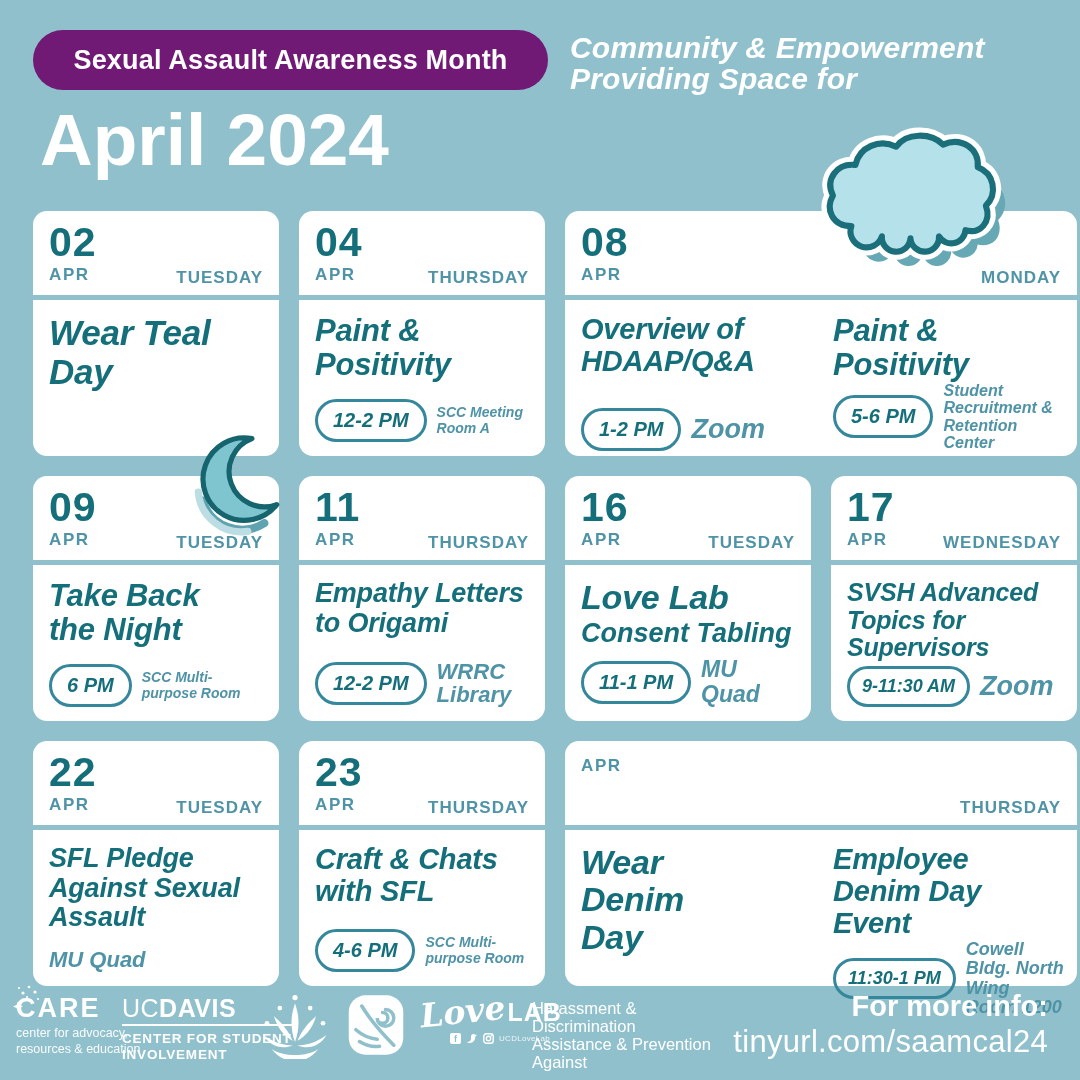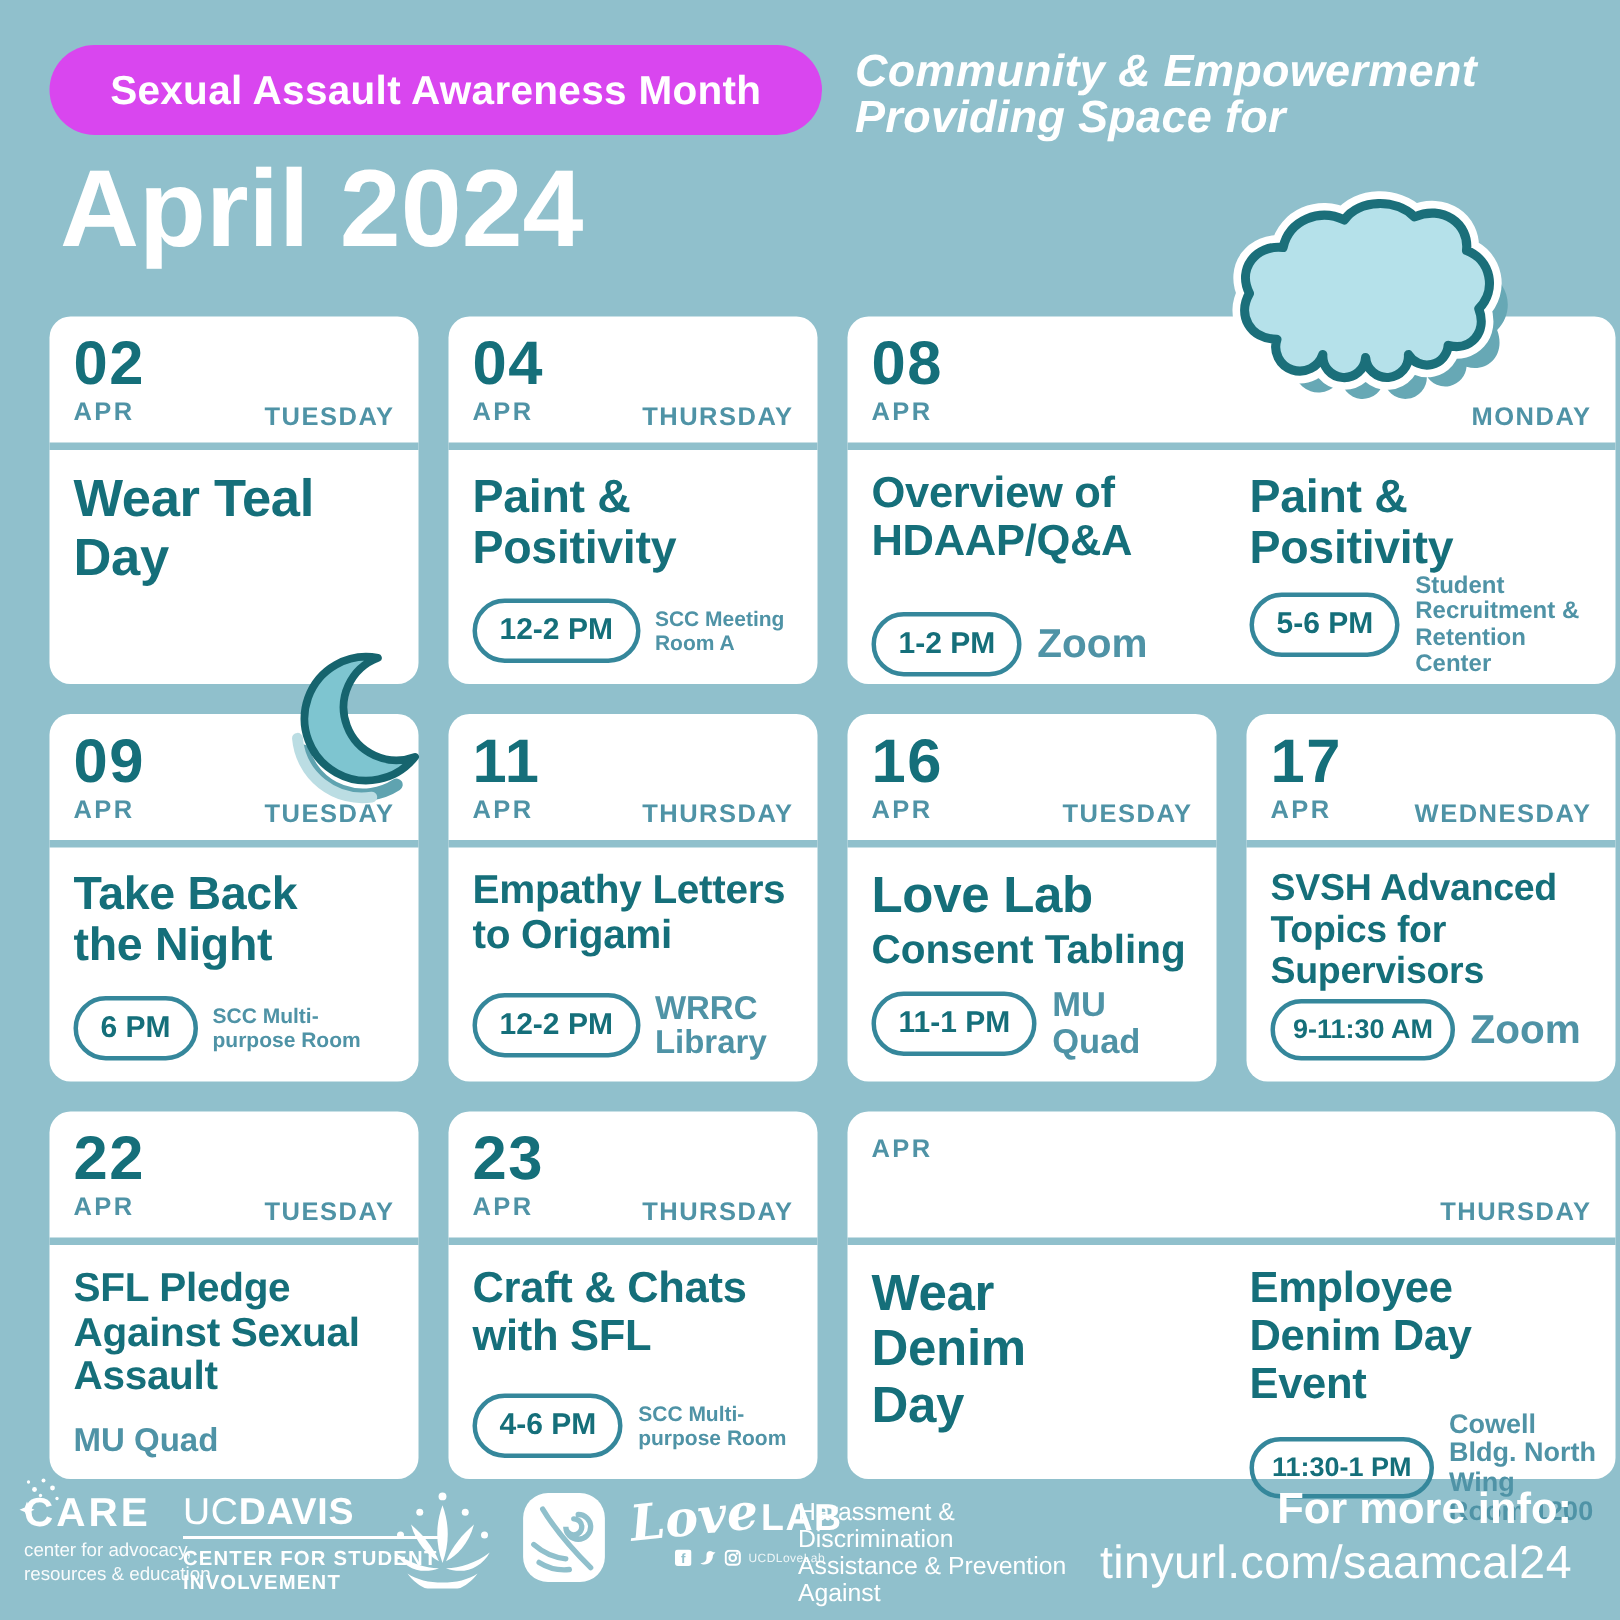--- a/index.html
+++ b/index.html
@@ -1,39 +1,39 @@
 <!DOCTYPE html>
 <html><head>
 <meta charset="utf-8">
 <style>
   html,body{margin:0;padding:0;background:#90c0cc;}
   .poster{position:relative;width:1080px;height:1080px;background:#90c0cc;overflow:hidden;
           font-family:"Liberation Sans",sans-serif;}
 
   
-  .badge{position:absolute;left:33px;top:30px;width:515px;height:60px;background:#d946ef;
+  .badge{position:absolute;left:33px;top:30px;width:515px;height:60px;background:#701a75;
          border-radius:32px;display:flex;align-items:center;justify-content:center;}
   .badge span{color:#ffffff;font-size:27px;font-weight:700;letter-spacing:.2px;}
   .tagline{position:absolute;left:570px;top:32px;color:#ffffff;font-style:italic;
            font-weight:700;font-size:30px;line-height:1.04;letter-spacing:.2px;}
   .month-title{position:absolute;left:40px;top:98px;color:#ffffff;font-size:73px;
                font-weight:700;letter-spacing:0;}
 
   
   .grid{position:absolute;left:33px;top:211px;width:853px;display:grid;
         grid-template-columns:repeat(4,246px);grid-auto-rows:245px;gap:20px;}
   .card{background:#ffffff;border-radius:14px;display:flex;flex-direction:column;}
   .w2{grid-column:span 2;}
   .card-head{position:relative;height:72px;padding:12px 16px 0 16px;
              border-bottom:5px solid #90c0cc;flex:0 0 auto;}
   .date-num{font-size:41px;font-weight:700;color:#156f7a;line-height:.95;letter-spacing:1px;}
   .date-month{font-size:17px;font-weight:700;color:#4f93a6;letter-spacing:1.6px;margin-top:3px;}
   .weekday{position:absolute;right:16px;bottom:7px;font-size:17px;font-weight:700;
            color:#4f93a6;letter-spacing:1px;}
-  .card-body{flex:1;padding:14px 12px 14px 16px;display:flex;flex-direction:column;}
+  .card-body{flex:1;padding:14px 12px 14px 16px;display:flex;flex-direction:column;font-style:italic;}
   .card-body.two{flex-direction:row;gap:20px;}
   .event{flex:1;display:flex;flex-direction:column;}
   .ev-title{font-weight:700;color:#156f7a;line-height:1.1;letter-spacing:-.2px;}
   .ev-sub{font-weight:700;color:#156f7a;font-size:27px;line-height:1.12;margin-top:2px;}
   .sz36{font-size:35px;} .sz34{font-size:34px;} .sz32{font-size:31px;}
   .sz30{font-size:29px;} .sz28{font-size:27px;} .sz26{font-size:25px;}
   .mw180{max-width:180px;} .mw165{max-width:170px;} .mw150{max-width:150px;} .mw200{max-width:205px;}
   .meta{margin-top:auto;display:flex;align-items:center;gap:10px;}
   .pill{display:inline-flex;align-items:center;justify-content:center;border:3px solid #35879b;
         border-radius:999px;padding:7px 15px;color:#156f7a;font-weight:700;font-size:20px;

